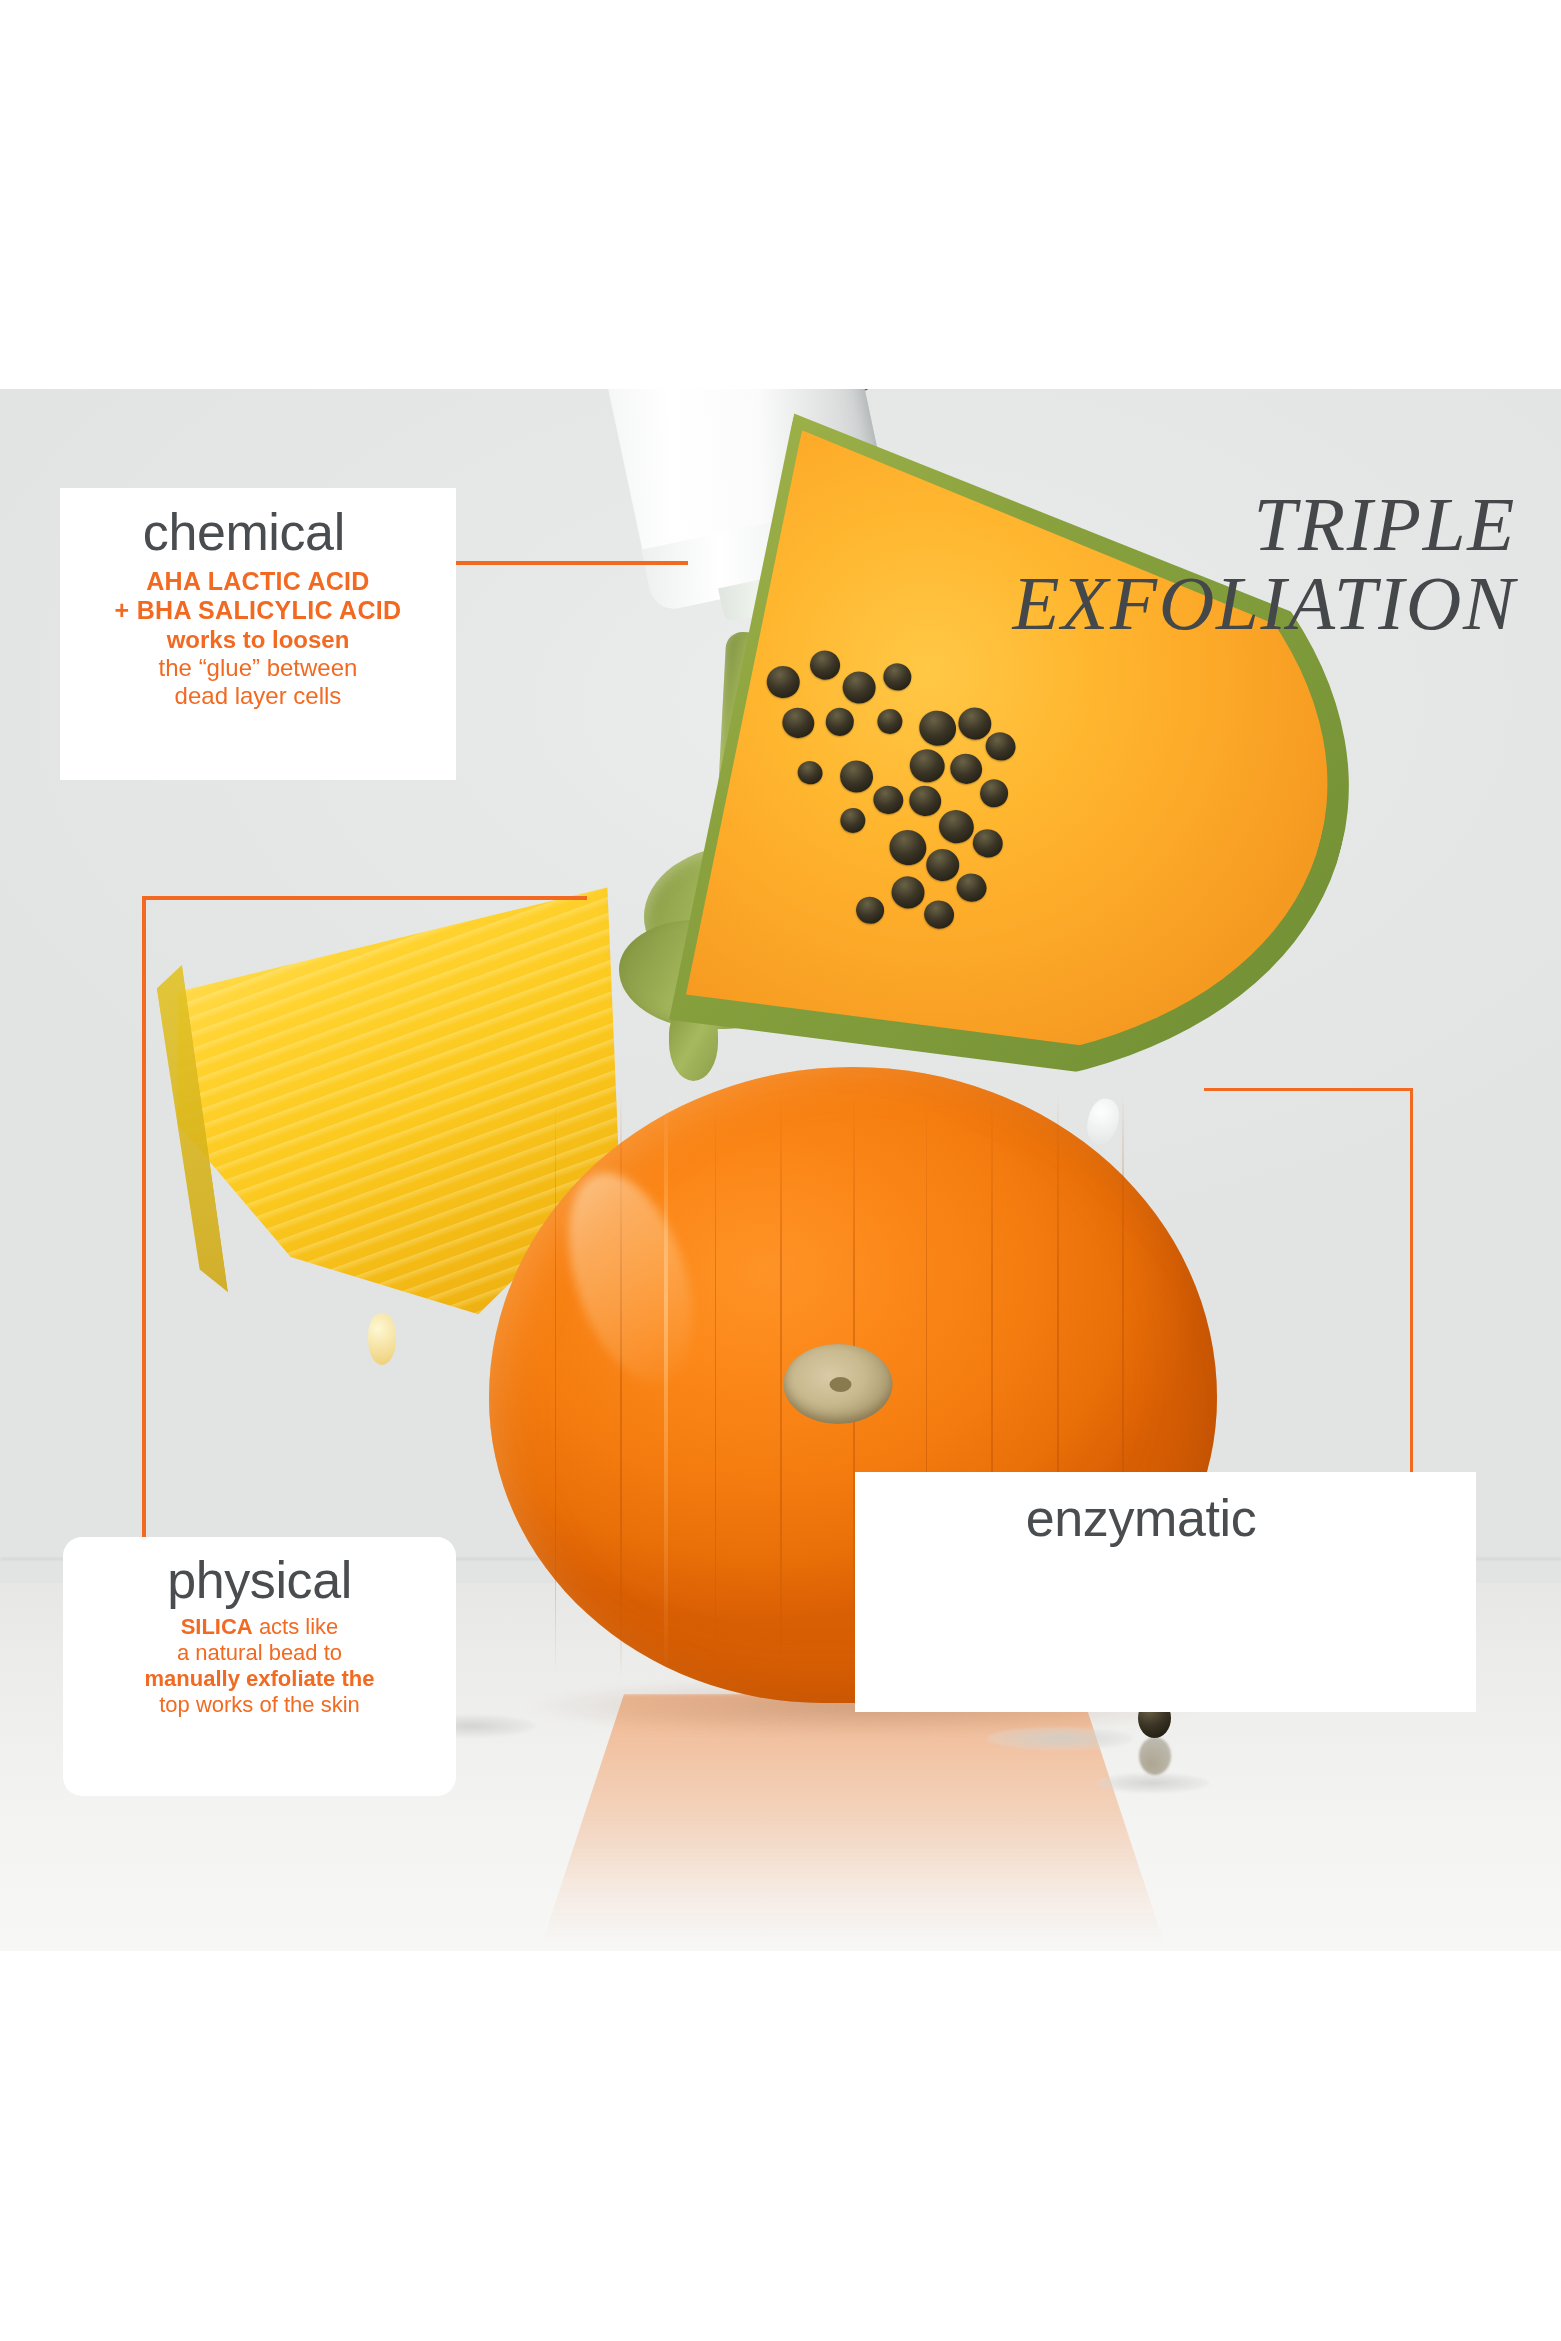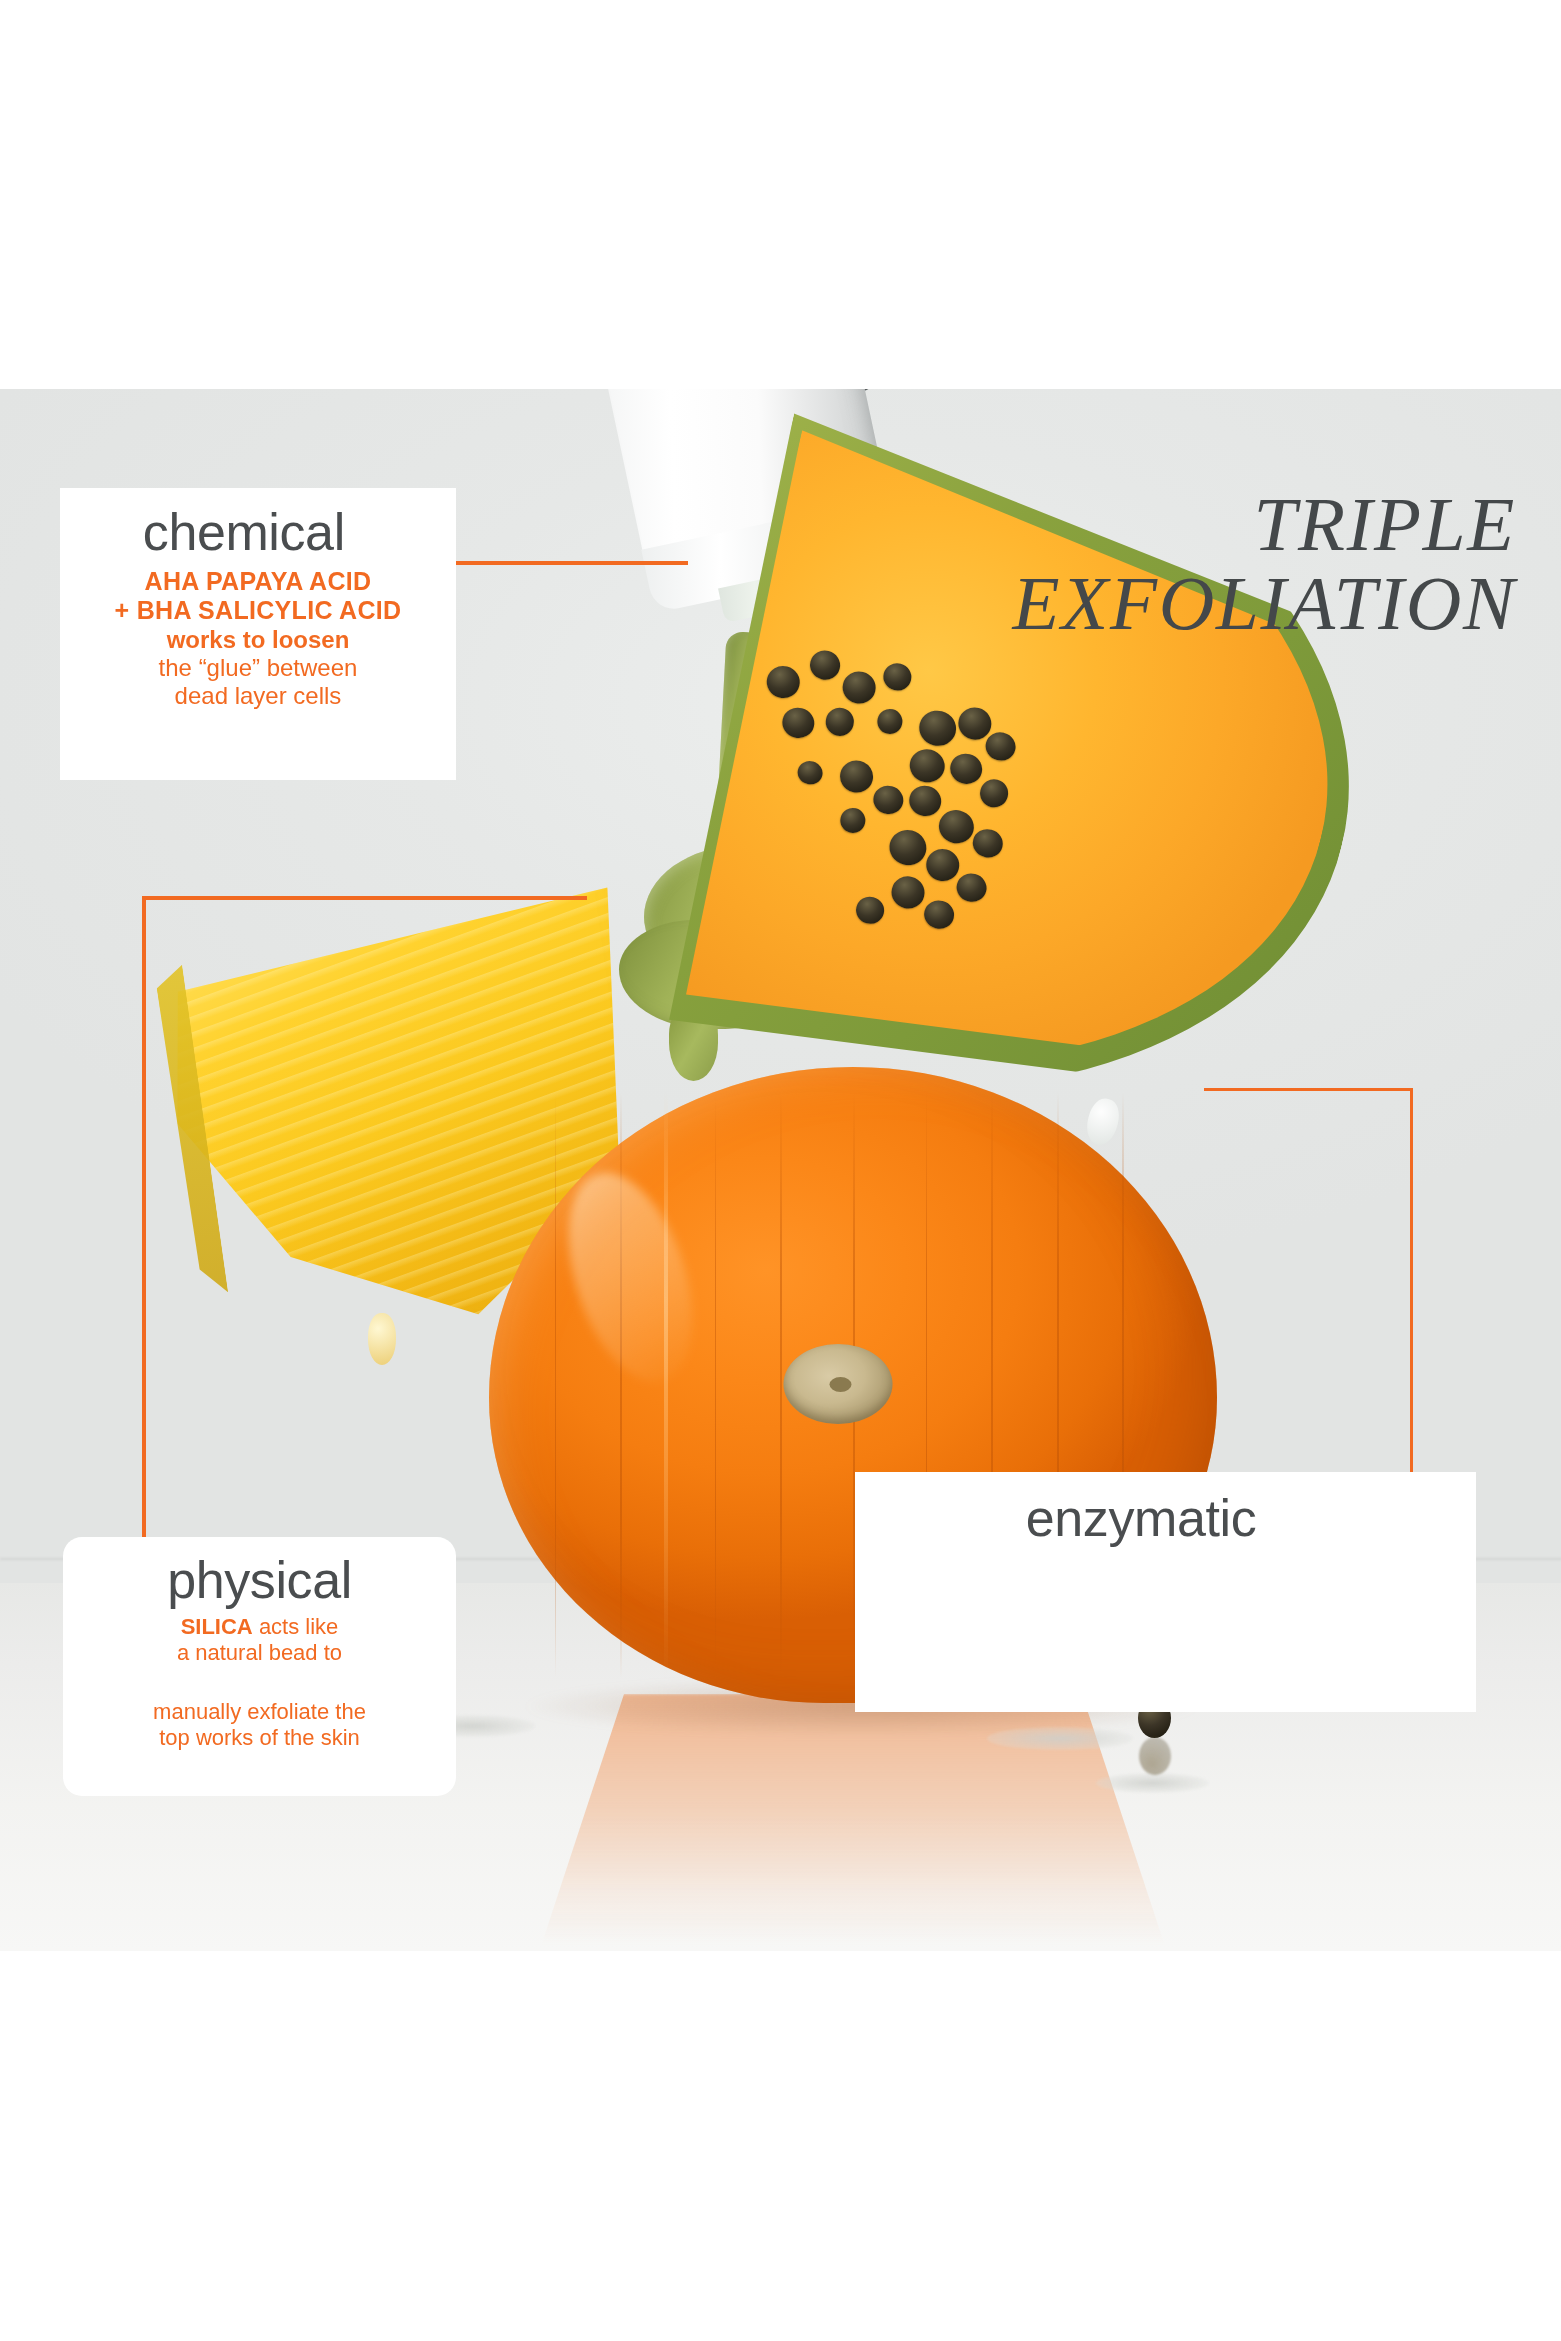--- a/index.html
+++ b/index.html
@@ -332,34 +332,34 @@
   <div class="conn" id="conn-physical-h"></div>
   <div class="conn" id="conn-physical-v"></div>
 
   <div class="conn" id="conn-enzymatic-h-top"></div>
   <div class="conn" id="conn-enzymatic-v"></div>
   <div class="conn" id="conn-enzymatic-h-bottom"></div>
 
   <div class="callout" id="callout-chemical">
     <div class="kicker">chemical</div>
     <div class="body">
-      <div class="b1 strongline">AHA PAPAYA ACID</div>
+      <div class="b1 strongline">AHA LACTIC ACID</div>
       <div class="b2 strongline">+ BHA SALICYLIC ACID</div>
       <div class="b3" style="font-weight: 700;">works to loosen</div>
       <div class="b4" style="font-weight: 400;">the “glue” between</div>
       <div class="b5" style="font-weight: 400;">dead layer cells</div>
     </div>
   </div>
 
   <div class="callout" id="callout-physical">
     <div class="kicker">physical</div>
     <div class="body">
       <div><span style="font-weight: 700;">SILICA</span><span style="font-weight: 400;"> acts like</span></div>
       <div style="font-weight: 400;">a natural bead to</div>
-      <div style="font-weight: 400; margin-top: 33px;">manually exfoliate the</div>
+      <div style="font-weight: 700;">manually exfoliate the</div>
       <div style="font-weight: 400;">top works of the skin</div>
     </div>
   </div>
 
   <div class="callout" id="callout-enzymatic">
     <div class="kicker">enzymatic</div>
   </div>
 
 </div>
 

